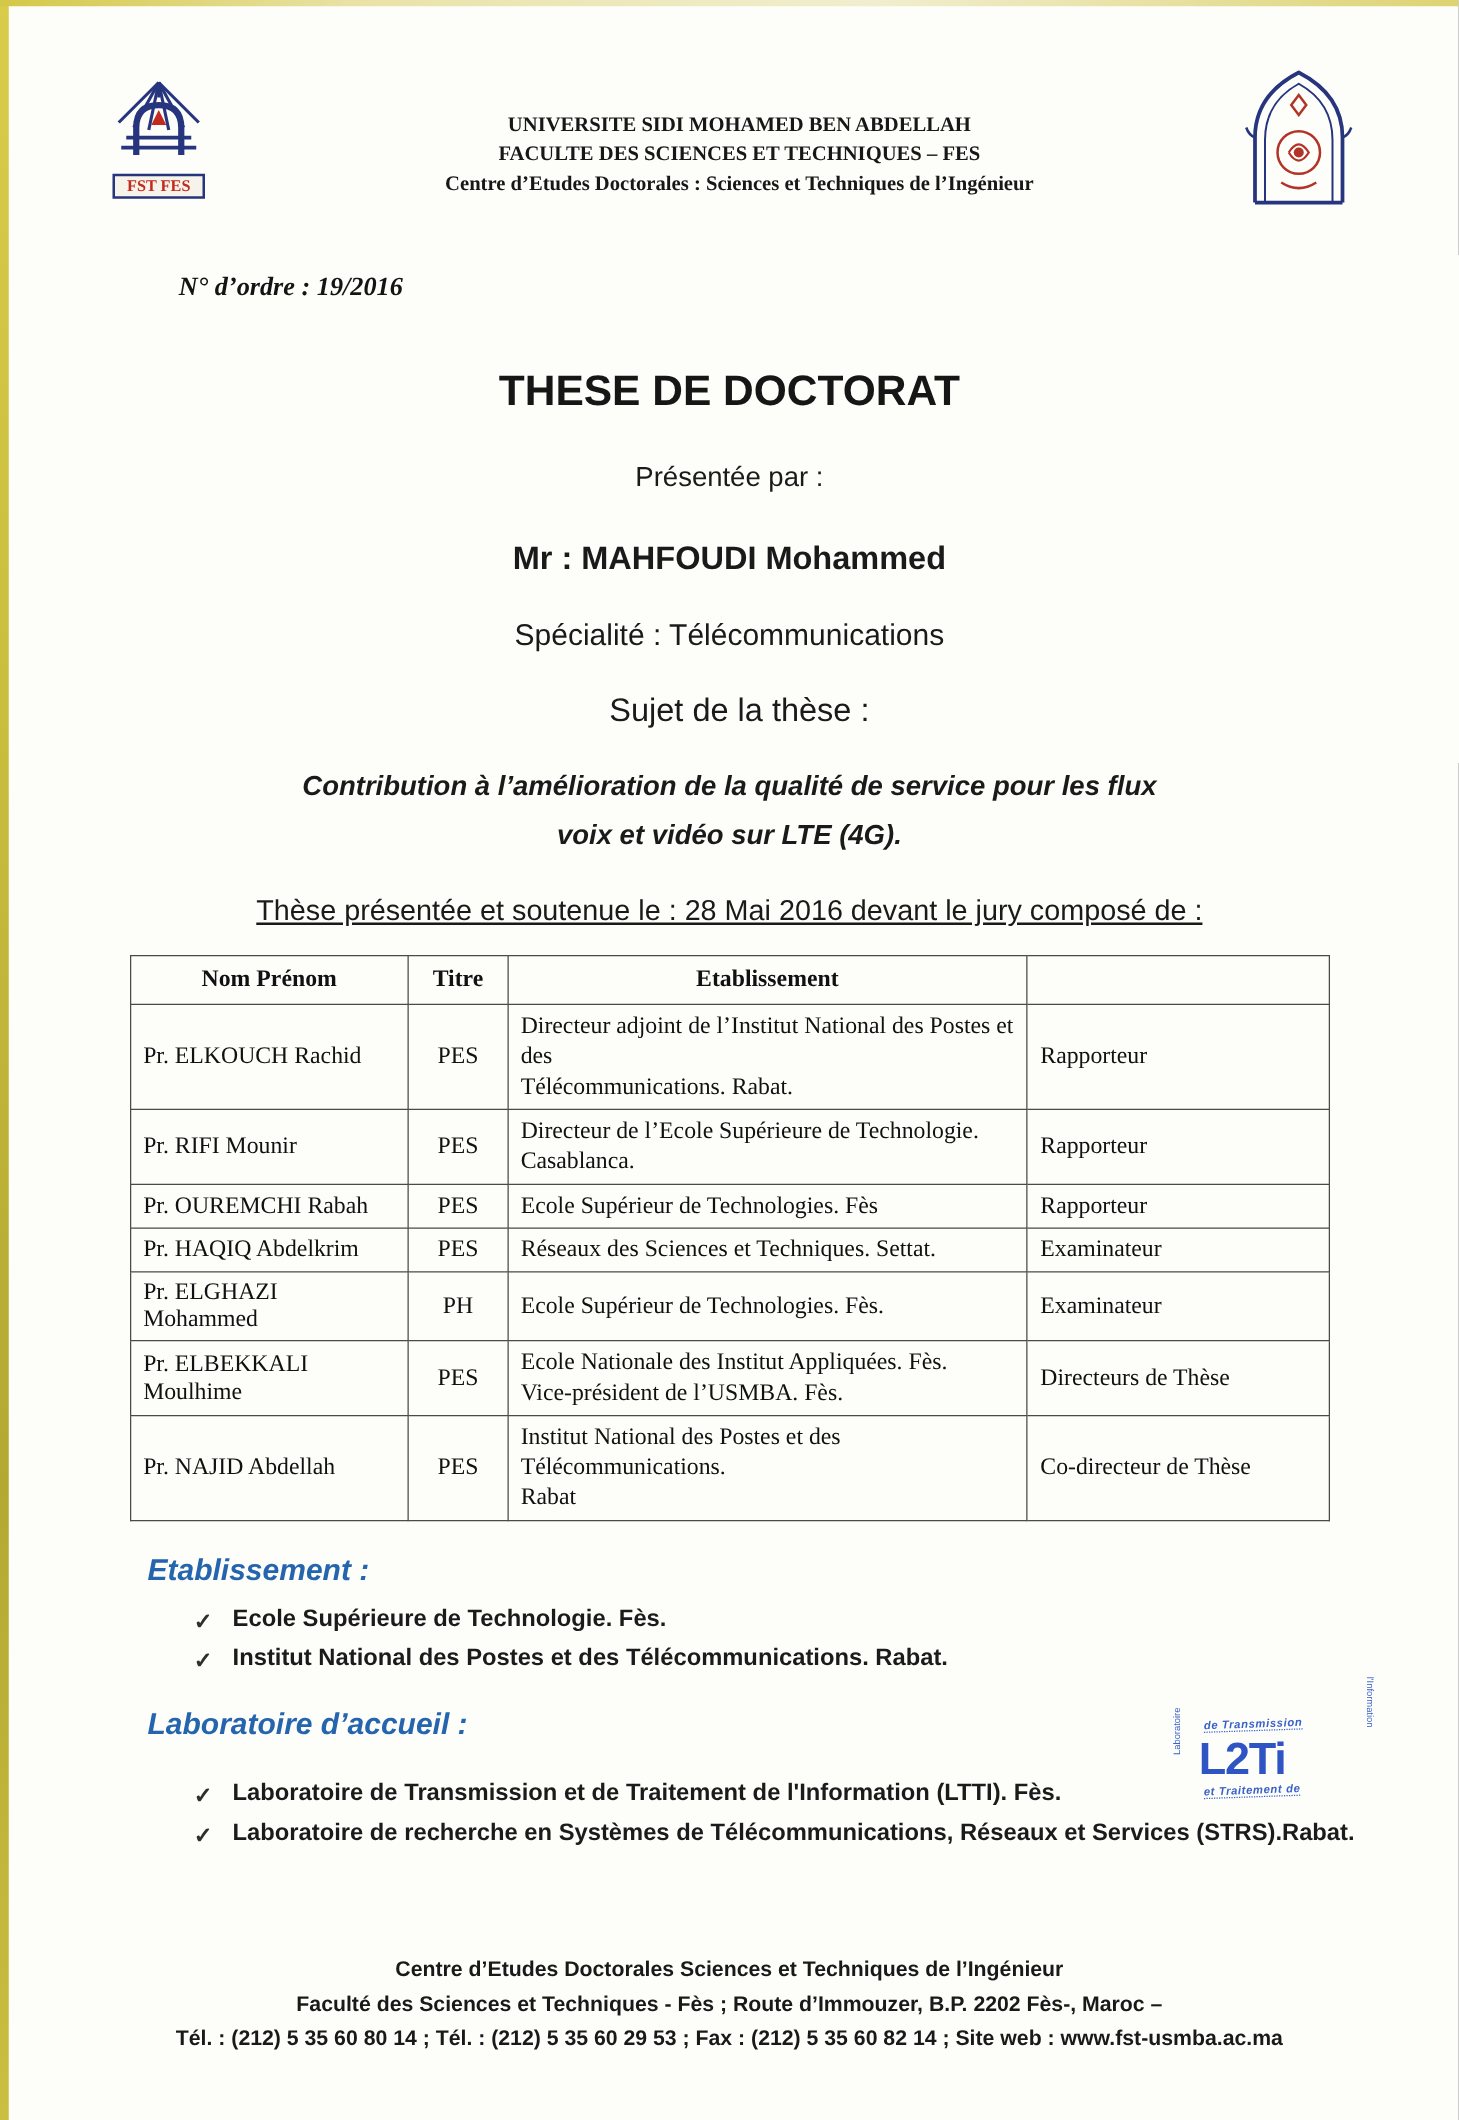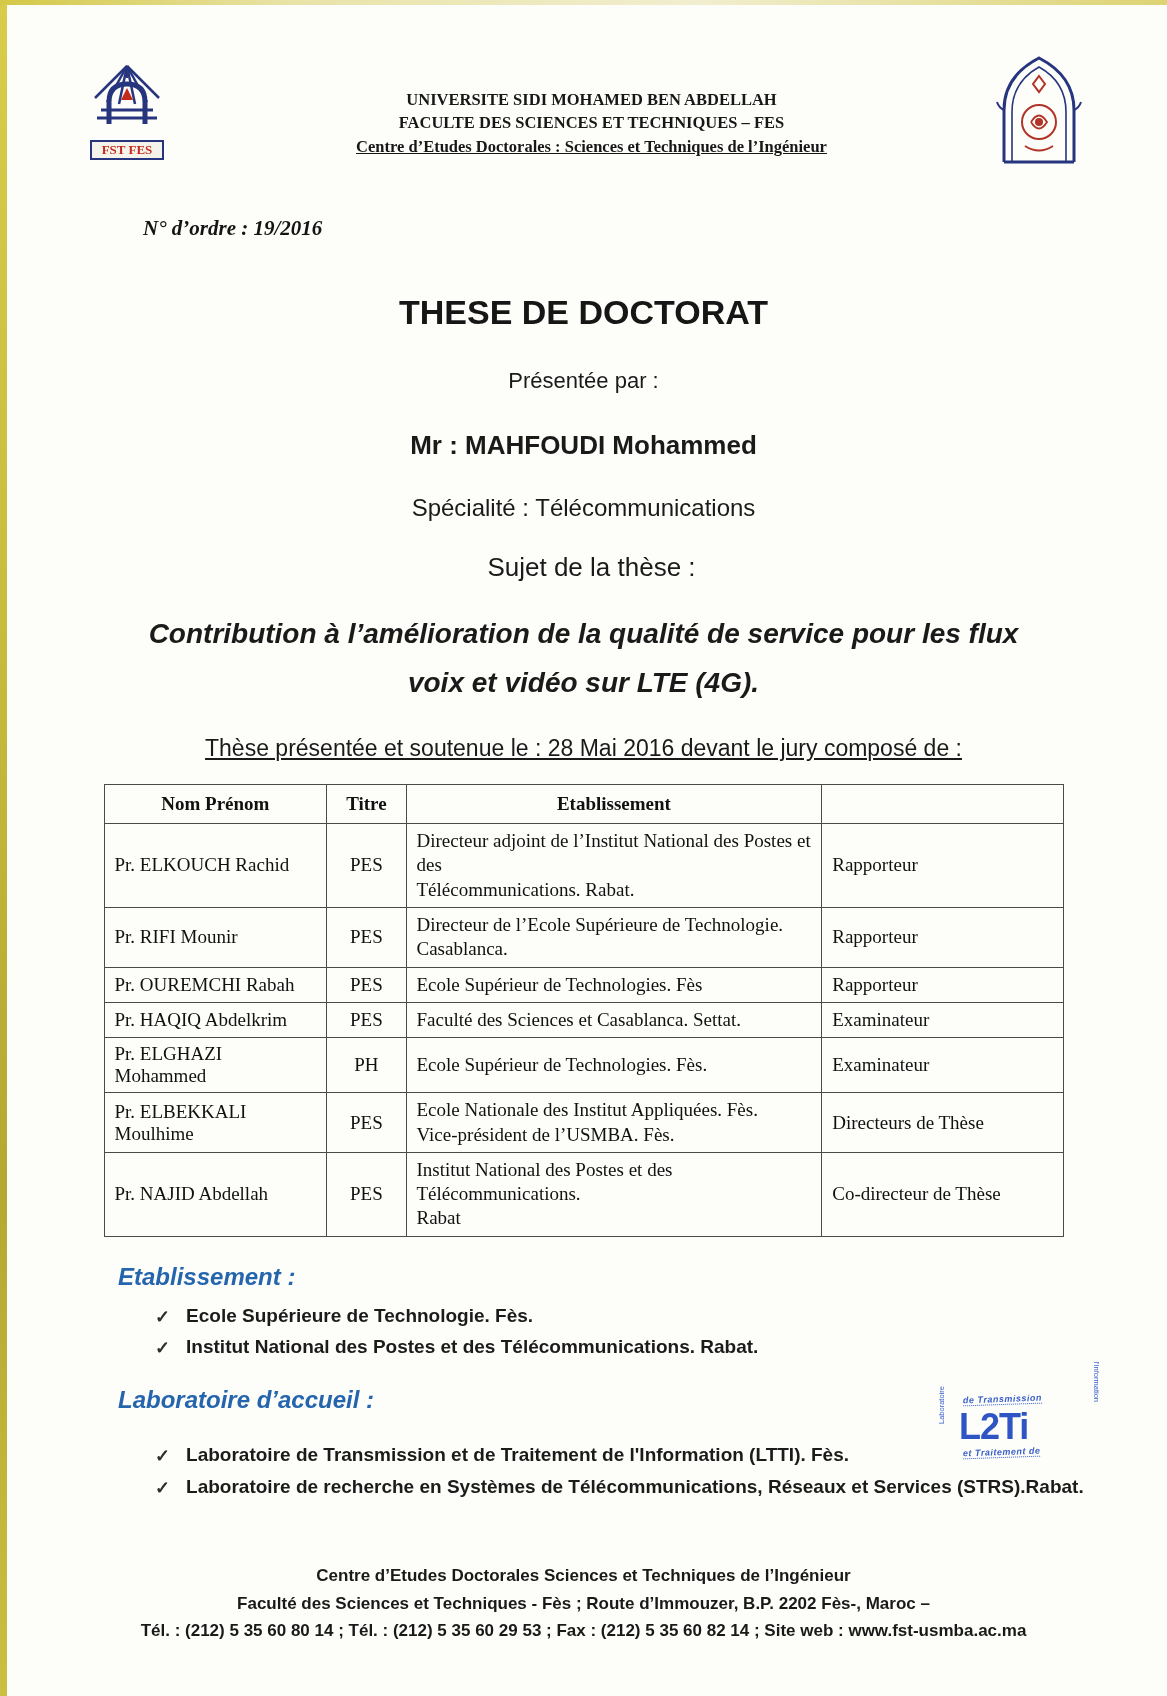--- a/index.html
+++ b/index.html
@@ -29,36 +29,36 @@
   .fst-banner {
     display:inline-block; margin-top:-6px;
     font-family:"Liberation Serif", serif; font-weight:bold; font-size:13px;
     color:#c22a1e; border:2px solid #27357e; padding:0 10px; background:#f6f4ea;
   }
   .header-text {
     flex:1; text-align:center; padding-top:30px;
     font-family:"Liberation Serif", serif; font-weight:bold;
     font-size:16.5px; line-height:1.42; color:#171717;
   }
-  .header-text .underlined { text-decoration:underline; }
+  .header-text .underlined { }
   .logo-seal { width:96px; flex:0 0 auto; margin-top:-8px; }
 
   
   .order-no {
     margin:44px 0 0 143px;
     font-family:"Liberation Serif", serif; font-weight:bold; font-style:italic;
     font-size:21px; color:#141414;
   }
   .centered { text-align:center; }
   .doc-title   { margin-top:52px; font-size:34px; font-weight:bold; color:#161616; }
   .presented   { margin-top:36px; font-size:22px; }
   .author      { margin-top:36px; font-size:26px; font-weight:bold; }
   .specialty   { margin-top:33px; font-size:24px; }
   .subject     { margin-top:30px; font-size:26px;margin-left:16px; }
-  .thesis-title{ margin-top:26px; font-size:28px; font-weight:bold; font-style:italic; line-height:1.75; }
+  .thesis-title{ margin-top:26px; font-size:22px; font-weight:bold; font-style:italic; line-height:1.75; }
   .defense     { margin-top:28px; font-size:23px;text-decoration:underline; }
 
   
   .jury-table {
     width:960px; margin:22px auto 0;
     border-collapse:collapse;
     font-family:"Liberation Serif", serif; font-size:19px; color:#111;
   }
   .jury-table th, .jury-table td { border:1px solid #4a4a4a; padding:5px 10px; vertical-align:middle; }
   .jury-table th { font-weight:bold; text-align:center; padding:8px 6px; }
@@ -205,21 +205,21 @@
       </tr>
       <tr>
         <td class="cell-name">Pr. OUREMCHI Rabah</td>
         <td class="cell-titre">PES</td>
         <td class="cell-etab">Ecole Supérieur de Technologies. Fès</td>
         <td class="cell-role">Rapporteur</td>
       </tr>
       <tr>
         <td class="cell-name">Pr. HAQIQ Abdelkrim</td>
         <td class="cell-titre">PES</td>
-        <td class="cell-etab">Faculté des Sciences et Casablanca. Settat.</td>
+        <td class="cell-etab">Réseaux des Sciences et Techniques. Settat.</td>
         <td class="cell-role">Examinateur</td>
       </tr>
       <tr>
         <td class="cell-name">Pr. ELGHAZI Mohammed</td>
         <td class="cell-titre">PH</td>
         <td class="cell-etab">Ecole Supérieur de Technologies. Fès.</td>
         <td class="cell-role">Examinateur</td>
       </tr>
       <tr>
         <td class="cell-name">Pr. ELBEKKALI Moulhime</td>

